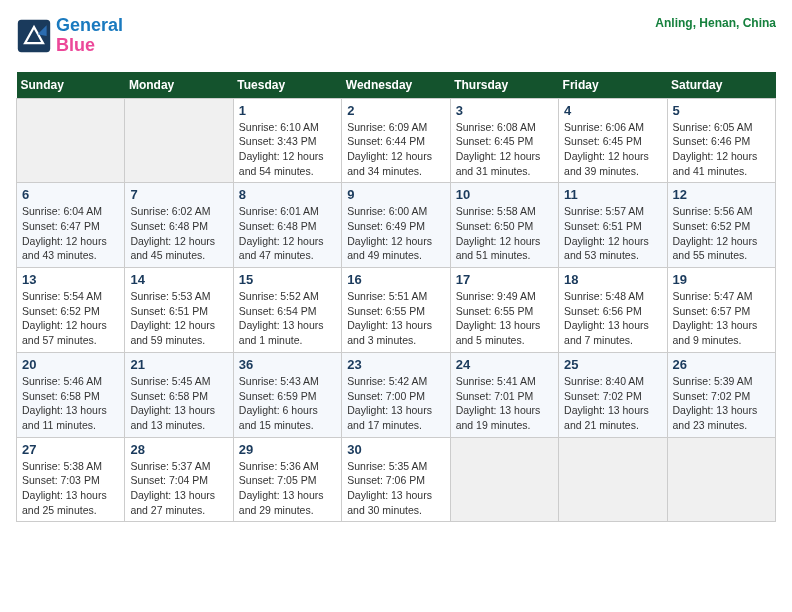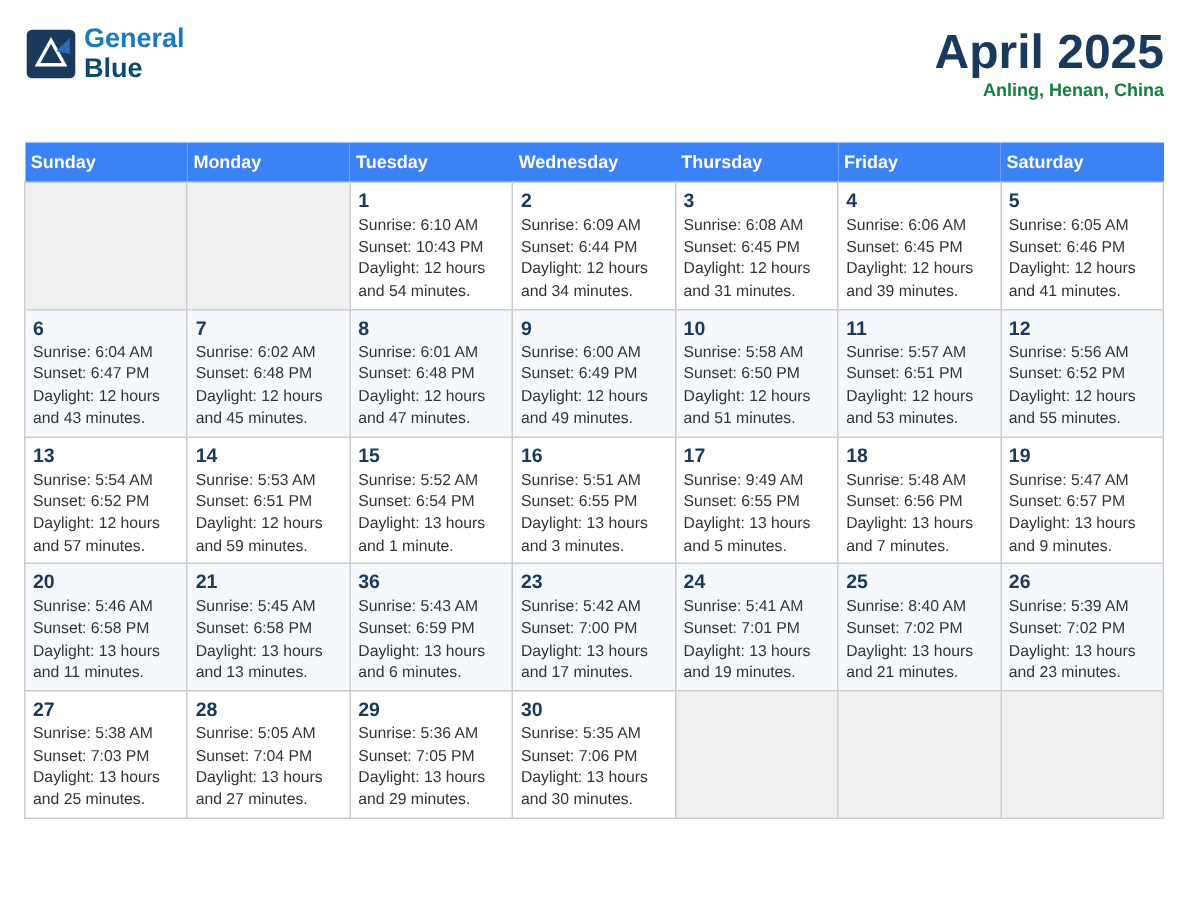--- a/index.html
+++ b/index.html
@@ -7,21 +7,21 @@
       font-family: Arial, sans-serif;
       background: #fff;
       width: 792px;
       min-height: 612px;
       padding: 16px;
     }
     .header {
       display: flex;
       justify-content: space-between;
       align-items: flex-start;
-      margin-bottom: 28px;
+      margin-bottom: 16px;
     }
     .logo {
       display: flex;
       align-items: center;
       gap: 4px;
     }
     .logo-text {
       font-size: 18px;
       font-weight: bold;
       color: #1a3a5c;
@@ -46,21 +46,21 @@
       font-size: 12px;
       color: #15803d;
       font-weight: bold;
     }
     table {
       width: 100%;
       border-collapse: collapse;
       font-size: 11px;
     }
     thead tr th {
-      background: #3b82f6;
+      background: #14532d;
       color: #fff;
       padding: 6px 4px;
       text-align: left;
       font-size: 12px;
       font-weight: bold;
     }
     tbody tr td {
       border: 1px solid #ccc;
       padding: 4px 5px;
       vertical-align: top;
@@ -97,25 +97,24 @@
 
 <div class="header">
   <div class="logo">
     <svg class="logo-icon" viewBox="0 0 40 40">
       <rect x="2" y="2" width="36" height="36" rx="4" fill="#1a3a5c"></rect>
       <polygon points="10,28 20,10 30,28" fill="none" stroke="#fff" stroke-width="2.5"></polygon>
       <polygon points="24,18 34,8 34,20" fill="#2b6cb0"></polygon>
     </svg>
     <div class="logo-text">
       <div><span>General</span></div>
-      <div><span style="color:#0c4a6e">Blue</span></div>
+      <div><span style="color:#ec4899">Blue</span></div>
     </div>
   </div>
   <div class="title-block">
-    <h1>April 2025</h1>
     <h2>Anling, Henan, China</h2>
   </div>
 </div>
 
 <table>
   <thead>
     <tr>
     <th>Sunday</th>
         <th>Monday</th>
         <th>Tuesday</th>
@@ -126,21 +125,21 @@
       </tr>
   </thead>
   <tbody id="calendar-body">
   <tr>
         <td class="empty-cell"></td>
         <td class="empty-cell"></td>
         <td>
         <span class="day-num">1</span>
         <div class="day-info">
           <div>Sunrise: 6:10 AM</div>
-          <div>Sunset: 10:43 PM</div>
+          <div>Sunset: 3:43 PM</div>
           <div>Daylight: 12 hours and 54 minutes.</div>
         </div>
       </td>
         <td>
         <span class="day-num">2</span>
         <div class="day-info">
           <div>Sunrise: 6:09 AM</div>
           <div>Sunset: 6:44 PM</div>
           <div>Daylight: 12 hours and 34 minutes.</div>
         </div>
@@ -301,21 +300,21 @@
           <div>Sunrise: 5:45 AM</div>
           <div>Sunset: 6:58 PM</div>
           <div>Daylight: 13 hours and 13 minutes.</div>
         </div>
       </td>
         <td>
         <span class="day-num">36</span>
         <div class="day-info">
           <div>Sunrise: 5:43 AM</div>
           <div>Sunset: 6:59 PM</div>
-          <div>Daylight: 13 hours and 6 minutes.</div>
+          <div>Daylight: 6 hours and 15 minutes.</div>
         </div>
       </td>
         <td>
         <span class="day-num">23</span>
         <div class="day-info">
           <div>Sunrise: 5:42 AM</div>
           <div>Sunset: 7:00 PM</div>
           <div>Daylight: 13 hours and 17 minutes.</div>
         </div>
       </td>
@@ -349,21 +348,21 @@
         <span class="day-num">27</span>
         <div class="day-info">
           <div>Sunrise: 5:38 AM</div>
           <div>Sunset: 7:03 PM</div>
           <div>Daylight: 13 hours and 25 minutes.</div>
         </div>
       </td>
         <td>
         <span class="day-num">28</span>
         <div class="day-info">
-          <div>Sunrise: 5:05 AM</div>
+          <div>Sunrise: 5:37 AM</div>
           <div>Sunset: 7:04 PM</div>
           <div>Daylight: 13 hours and 27 minutes.</div>
         </div>
       </td>
         <td>
         <span class="day-num">29</span>
         <div class="day-info">
           <div>Sunrise: 5:36 AM</div>
           <div>Sunset: 7:05 PM</div>
           <div>Daylight: 13 hours and 29 minutes.</div>

